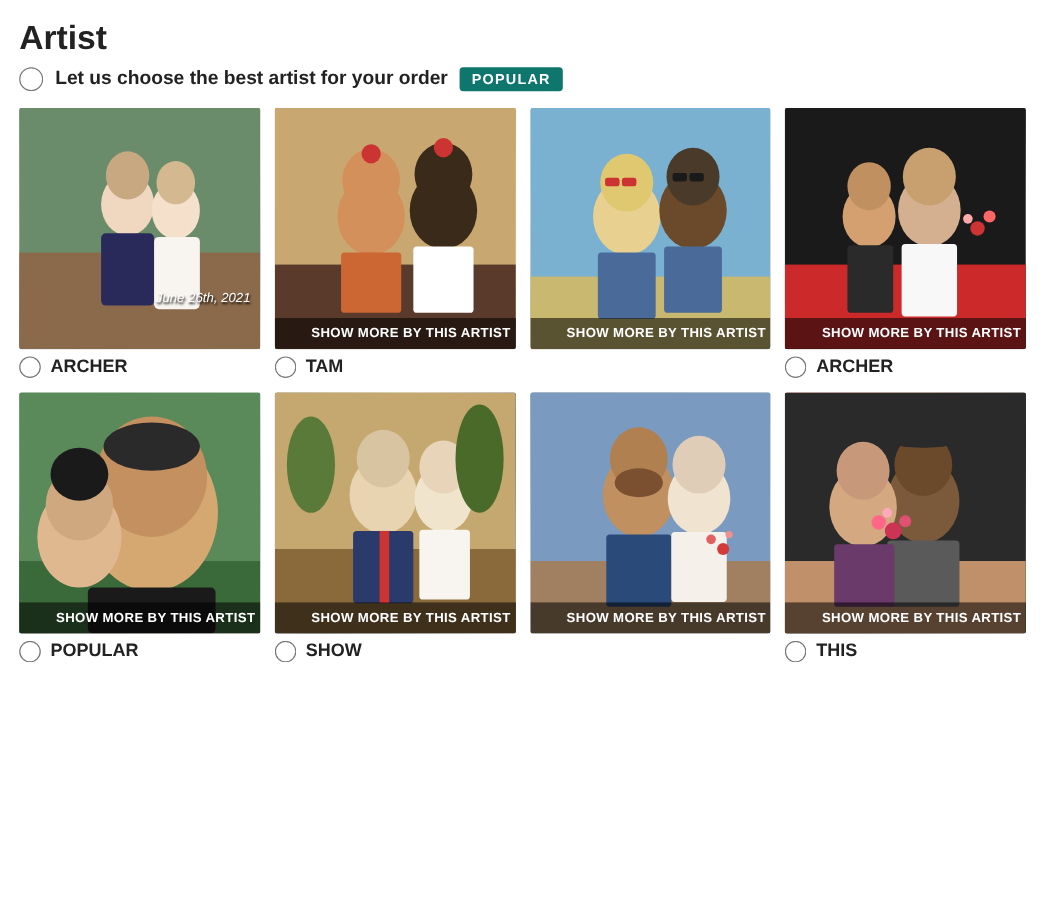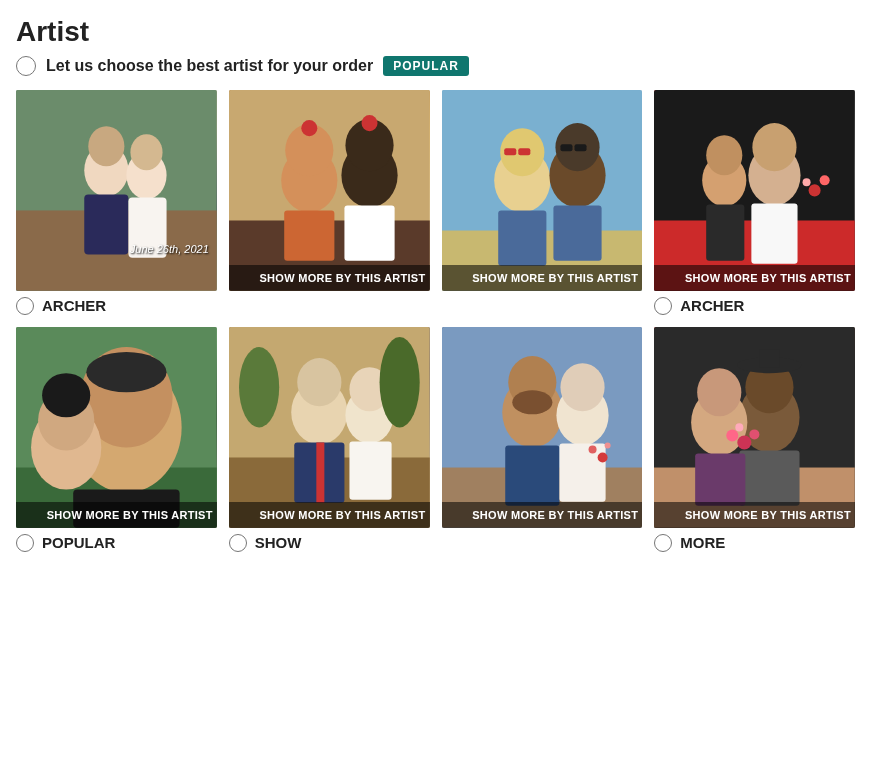--- a/index.html
+++ b/index.html
@@ -203,20 +203,24 @@
       <ellipse cx="140" cy="85" rx="28" ry="32" fill="#3a2a1a"></ellipse>
       <ellipse cx="140" cy="55" rx="24" ry="26" fill="#3a2a1a"></ellipse>
       <rect x="115" y="115" width="50" height="55" fill="#ffffff" rx="3"></rect>
 
       <circle cx="80" cy="38" r="8" fill="#cc3333"></circle>
       <circle cx="140" cy="33" r="8" fill="#cc3333"></circle>
     </svg>
         </div>
         <div class="show-more-overlay">SHOW MORE BY THIS ARTIST</div>
       </div>
+      <label class="artist-label">
+        <input type="radio" name="specific-artist" value="tam" style="">
+        <span>TAM</span>
+      </label>
     </div>
     <div class="artist-card">
       <div class="artist-image-wrap">
         <div class="artist-image-placeholder img-sali">
           <svg class="portrait-scene" viewBox="0 0 200 200" xmlns="http://www.w3.org/2000/svg">
       <rect width="200" height="200" fill="#7ab0d0"></rect>
       <rect y="140" width="200" height="60" fill="#c8b870"></rect>
 
       <ellipse cx="80" cy="90" rx="28" ry="32" fill="#e8d090"></ellipse>
       <ellipse cx="80" cy="62" rx="22" ry="24" fill="#e0c870"></ellipse>
@@ -360,16 +364,16 @@
       <circle cx="90" cy="115" r="7" fill="#cc3355"></circle>
       <circle cx="78" cy="108" r="6" fill="#ff6688"></circle>
       <circle cx="100" cy="107" r="5" fill="#e05070"></circle>
       <circle cx="85" cy="100" r="4" fill="#ffaabb"></circle>
     </svg>
         </div>
         <div class="show-more-overlay">SHOW MORE BY THIS ARTIST</div>
       </div>
       <label class="artist-label">
         <input type="radio" name="specific-artist" value="emzo" style="">
-        <span>MORE</span>
+        <span>THIS</span>
       </label>
     </div>
   </div>
 
 </body></html>

